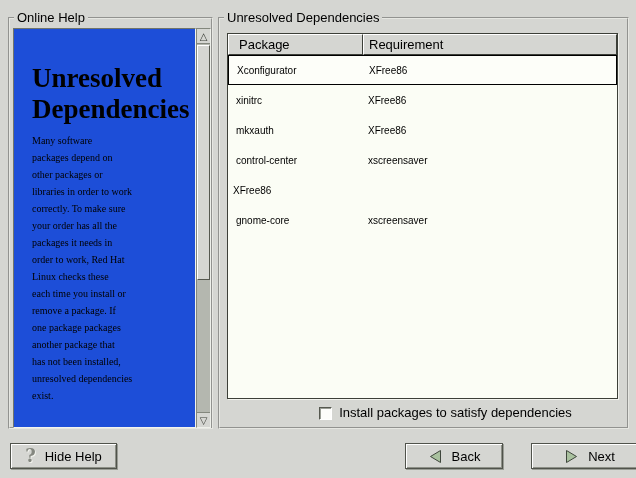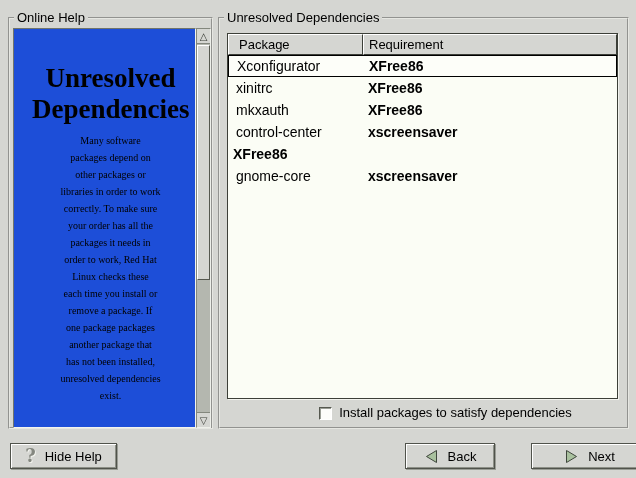--- a/index.html
+++ b/index.html
@@ -4,21 +4,21 @@
 <style>
   * { margin:0; padding:0; box-sizing:border-box; }
   html,body { width:636px; height:478px; }
   body { font-family:"Liberation Sans",sans-serif; font-size:13px; color:#000; }
   .window { position:relative; width:636px; height:478px; background:#d5d6d2; overflow:hidden; }
 
   
   .frame { position:absolute; top:17px; height:412px; border:2px groove #e6e7e2; }
   .frame-label { position:absolute; top:-9px; left:4px; background:#d5d6d2; padding:0 3px;
                  font-size:13px; line-height:16px; white-space:nowrap; }
-  .frame-help { left:8px;  width:205px;text-align:center; }
+  .frame-help { left:8px;  width:205px; }
   .frame-deps { left:218px; width:411px; }
 
   
   .help-viewport { position:absolute; left:3px; top:9px; width:183px; height:400px;
                    background:#1d4ed8; border:1px solid; border-color:#6f746b #f2f3ee #f2f3ee #6f746b;
                    padding:34px 6px 0 18px; overflow:hidden; }
   .help-title { font-family:"Liberation Serif",serif; font-weight:bold; font-size:27px; line-height:31px; }
   .help-paragraph { margin-top:7px; font-family:"Liberation Serif",serif; font-size:10px; }
   .help-line { line-height:17px; white-space:nowrap; }
   .help-line em { font-style:italic; }
@@ -34,39 +34,39 @@
               border:1px solid; border-color:#ffffff #55584f #55584f #ffffff; }
 
   
   .clist { position:absolute; left:7px; top:14px; width:391px; height:366px;
            background:#fbfdf5; border:1px solid #3c3f38; box-shadow:1px 1px 0 #f2f3ee; }
   .clist-header { display:flex; height:21px; }
   .col-btn { background:#d5d6d2; border:1px solid; border-color:#ffffff #3c3f38 #3c3f38 #ffffff;
              display:flex; align-items:center; font-size:13px; }
   .col-pkg { width:135px; padding-left:10px; }
   .col-req { flex:1; padding-left:5px; }
-  .trow { display:flex; align-items:center; height:22px; font-size:14px; }
+  .trow { display:flex; align-items:center; height:30px; font-size:10px; }
   .trow.selected { border:1px solid #000; background:#fdfef9; }
   .c-pkg { width:135px; padding-left:8px; white-space:nowrap; }
-  .c-req { padding-left:5px; white-space:nowrap;font-weight:bold; }
+  .c-req { padding-left:5px; white-space:nowrap; }
 
   .checkbox-row { position:absolute; left:0; right:0; top:386px; display:flex;
                   justify-content:center; align-items:flex-end;margin-left:44px; }
   .checkbox { width:13px; height:13px; background:#fdfdfb; margin-right:7px;
               border:1px solid; border-color:#55584f #ffffff #ffffff #55584f;
               box-shadow:inset 1px 1px 0 #9a9d95; }
 
   
   .btn { position:absolute; top:443px; height:26px; background:#d5d6d2;
          border:1px solid #50534b;
          box-shadow:inset 1px 1px 0 #ffffff, inset -1px -1px 0 #8d9087, 1px 1px 0 #9a9d95;
          display:flex; align-items:center; justify-content:center; gap:9px;
          font-size:13px; cursor:default; }
   .btn-hide-help { left:10px;  width:107px; }
-  .btn-back      { left:405px; width:90px;  }
+  .btn-back      { left:405px; width:98px;  }
   .btn-next      { left:531px; width:117px; }
   .qmark { font-family:"DejaVu Serif",serif; font-weight:bold; font-size:18px; color:#84877f;
            text-shadow:1px 1px 0 #f0f1ec; line-height:18px; }
   .arrow-svg { display:block; }
 </style>
 </head>
 <body>
 
 <div class="window">
 

